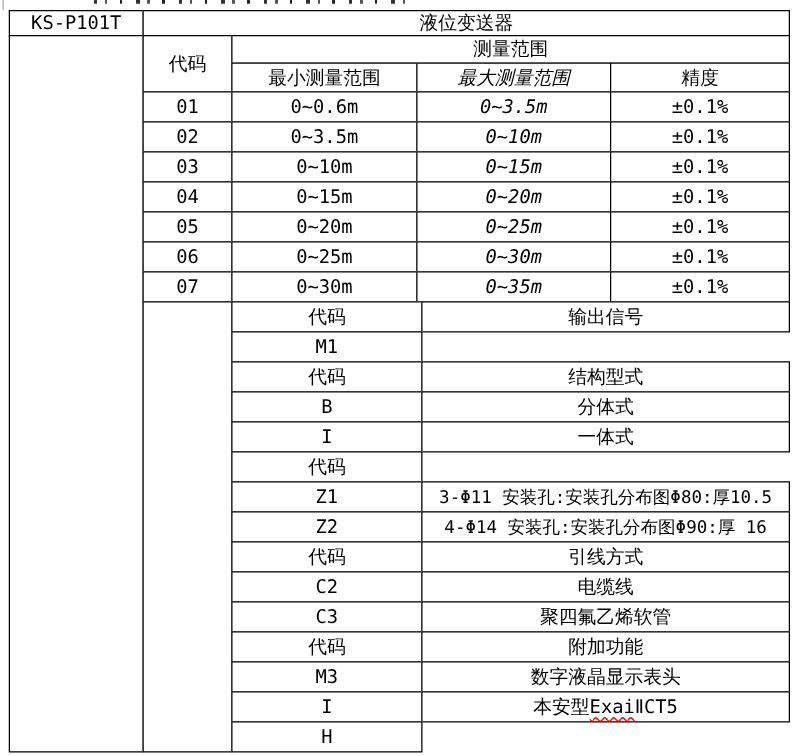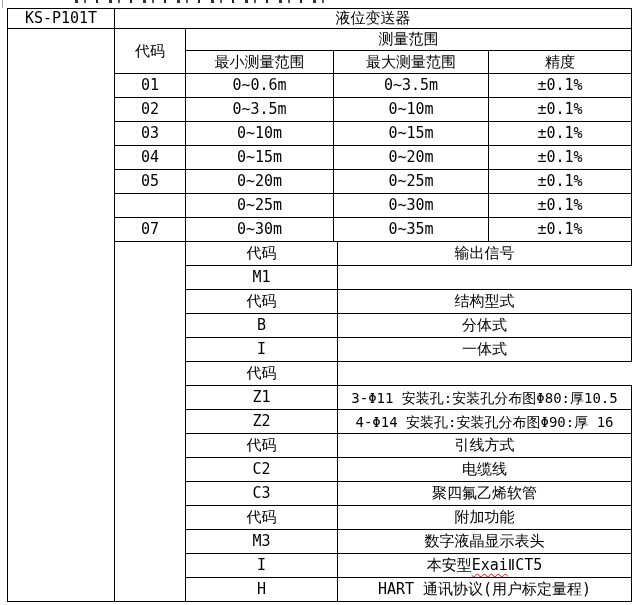--- a/index.html
+++ b/index.html
@@ -18,21 +18,21 @@
   .tbl{position:absolute;left:7px;top:8px;width:625px;height:594px;padding-left:16px;}
   .cell{
     position:absolute;box-sizing:border-box;border:1px solid #000;background:#fff;
     display:flex;align-items:center;justify-content:center;
     white-space:nowrap;overflow:hidden;line-height:1;
   }
   .r{height:25px;}
   
   .c-code{left:107px;width:72px;}
   .c-min{left:178px;width:149px;}
-  .c-max{left:326px;width:156px;}
+  .c-max{left:326px;width:156px;font-style:italic;}
   .c-acc{left:481px;width:144px;}
   
   .c-key{left:178px;width:153px;}
   .c-val{left:330px;width:295px;text-align:center;}
   .tight{font-size:14px;}
   .squiggle{
     text-decoration-line:underline;
     text-decoration-style:wavy;
     text-decoration-color:#ff0000;
     text-decoration-thickness:1px;
@@ -76,20 +76,21 @@
   <div class="cell c-code r" style="top:137px">04</div>
   <div class="cell c-min r" style="top:137px">0~15m</div>
   <div class="cell c-max r" style="top:137px">0~20m</div>
   <div class="cell c-acc r" style="top:137px">±0.1%</div>
 
   <div class="cell c-code r" style="top:161px">05</div>
   <div class="cell c-min r" style="top:161px">0~20m</div>
   <div class="cell c-max r" style="top:161px">0~25m</div>
   <div class="cell c-acc r" style="top:161px">±0.1%</div>
 
+  <div class="cell c-code r" style="top:185px">06</div>
   <div class="cell c-min r" style="top:185px">0~25m</div>
   <div class="cell c-max r" style="top:185px">0~30m</div>
   <div class="cell c-acc r" style="top:185px">±0.1%</div>
 
   <div class="cell c-code r" style="top:209px">07</div>
   <div class="cell c-min r" style="top:209px">0~30m</div>
   <div class="cell c-max r" style="top:209px">0~35m</div>
   <div class="cell c-acc r" style="top:209px">±0.1%</div>
 
   <div class="cell" style="left:107px;top:233px;width:72px;height:361px"></div>
@@ -132,15 +133,14 @@
   <div class="cell c-val r" style="top:521px">数字液晶显示表头</div>
 
   <div class="cell c-key r" style="top:545px">I</div>
   <div class="cell c-val r" style="top:545px">
     <span>本安型 </span>
       <span class="squiggle">Exai</span>
       <span> ⅡCT5</span>
   </div>
 
   <div class="cell c-key r" style="top:569px">H</div>
-  <div class="cell c-val r" style="top:569px">HART 通讯协议(用户标定量程)</div>
 
 </div>
 
 </body></html>

